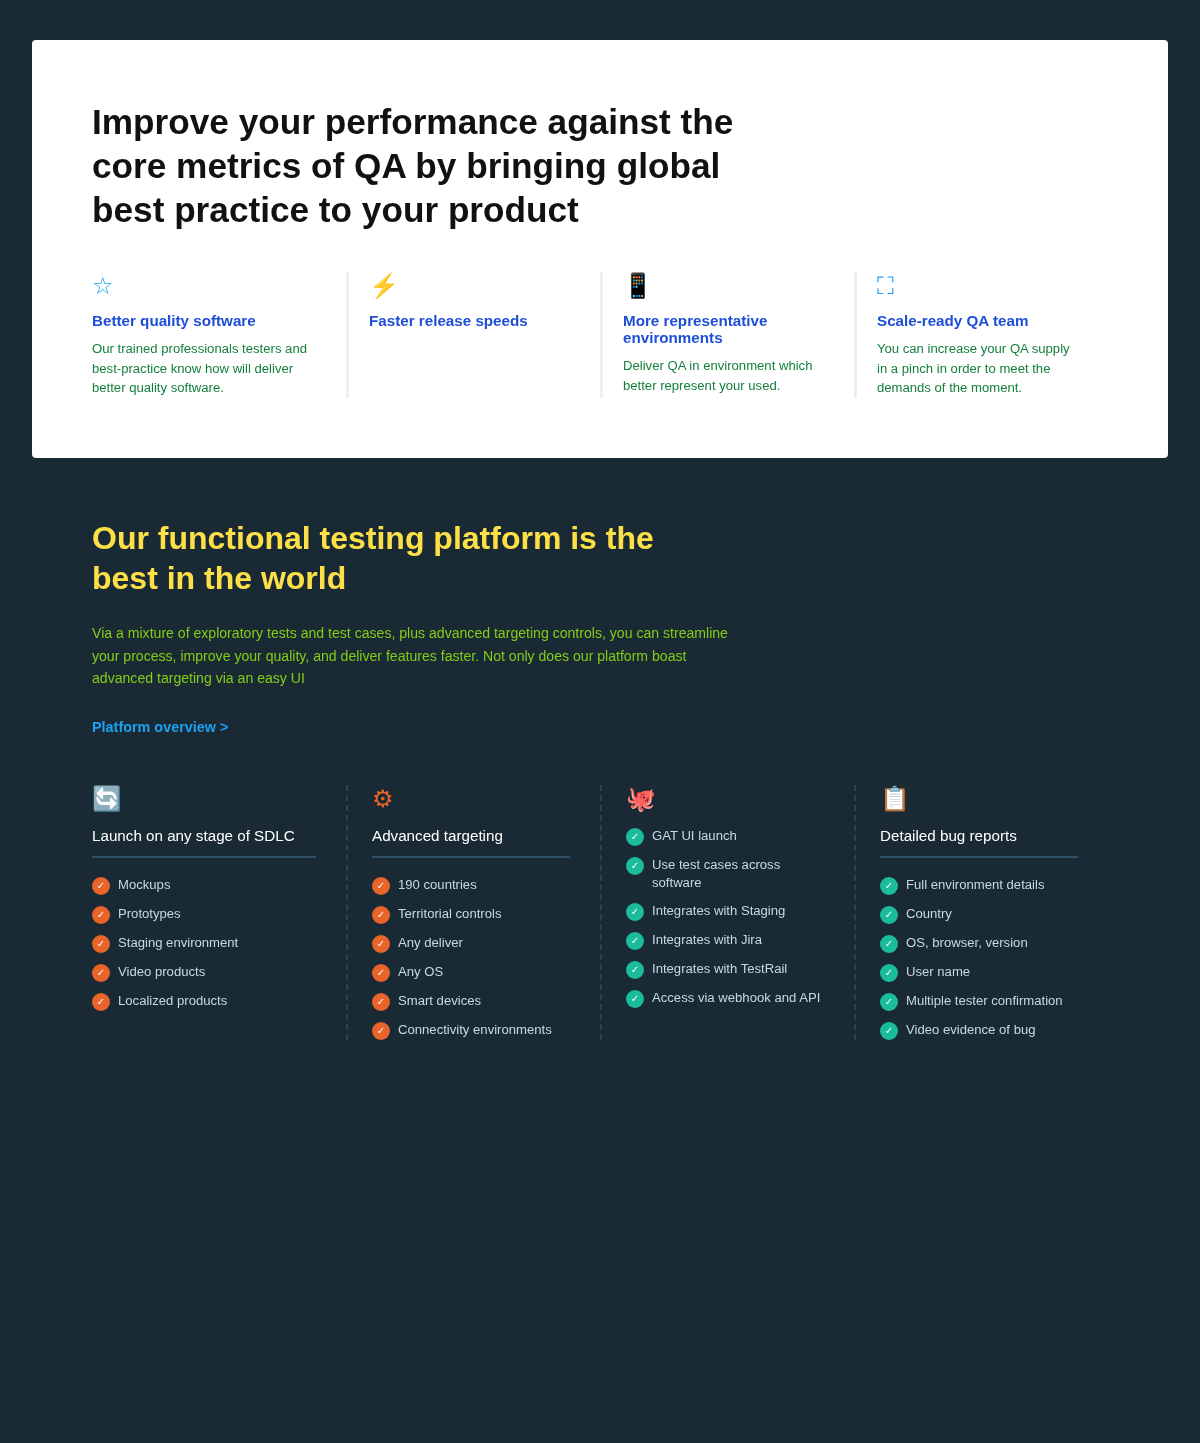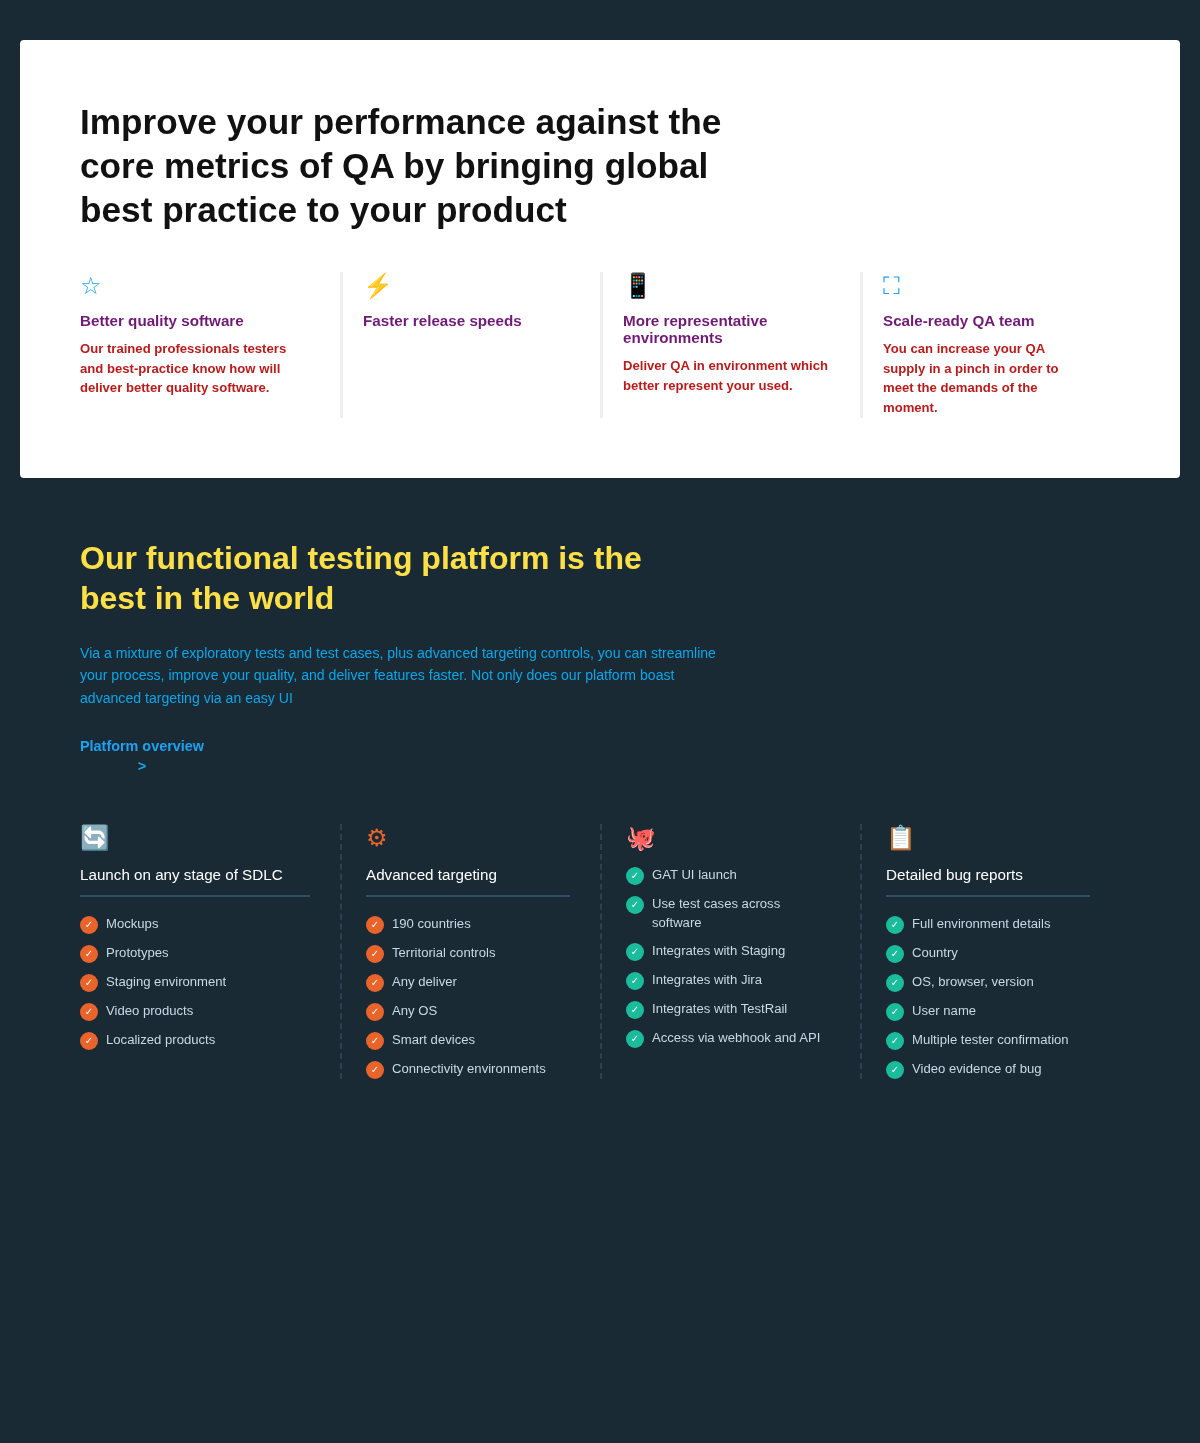--- a/index.html
+++ b/index.html
@@ -6,21 +6,21 @@
     body {
       background-color: #1a2a35;
       font-family: -apple-system, BlinkMacSystemFont, 'Segoe UI', Arial, sans-serif;
       color: #fff;
       min-height: 1443px;
     }
 
     .page-wrapper {
       max-width: 1200px;
       margin: 0 auto;
-      padding: 40px 20px;
+      padding: 40px 32px;
     }
 
     
     .white-card {
       background: #fff;
       color: #1a1a1a;
       border-radius: 4px;
       padding: 60px 60px 60px 60px;
       margin-bottom: 60px;
     }
@@ -54,62 +54,60 @@
     .feature-icon {
       font-size: 1.5rem;
       margin-bottom: 12px;
       display: block;
     }
 
     .feature-col h3 {
       font-size: 0.95rem;
       font-weight: 700;
       margin-bottom: 10px;
-      color: #701a75;
+      color: #1d4ed8;
     }
 
     .feature-col p {
       font-size: 0.82rem;
-      color: #b91c1c;
+      color: #15803d;
       line-height: 1.5;
-      font-weight: bold;
     }
 
     
     .dark-section {
       padding: 0 60px;
     }
 
     .dark-section h2 {
       font-size: 2rem;
       font-weight: 800;
       line-height: 1.25;
       color: #fde047;
       max-width: 600px;
       margin-bottom: 24px;
     }
 
     .dark-section .intro-text {
       font-size: 0.88rem;
-      color: #0ea5e9;
+      color: #84cc16;
       line-height: 1.6;
       max-width: 650px;
       margin-bottom: 28px;
     }
 
     .platform-link {
       color: #1da1f2;
       font-size: 0.9rem;
       font-weight: 600;
       text-decoration: none;
       display: inline-flex;
       align-items: center;
       gap: 4px;
       margin-bottom: 50px;
-      flex-direction: column;
     }
 
     .platform-grid {
       display: grid;
       grid-template-columns: repeat(4, 1fr);
       gap: 0;
     }
 
     .platform-col {
       padding-right: 30px;

